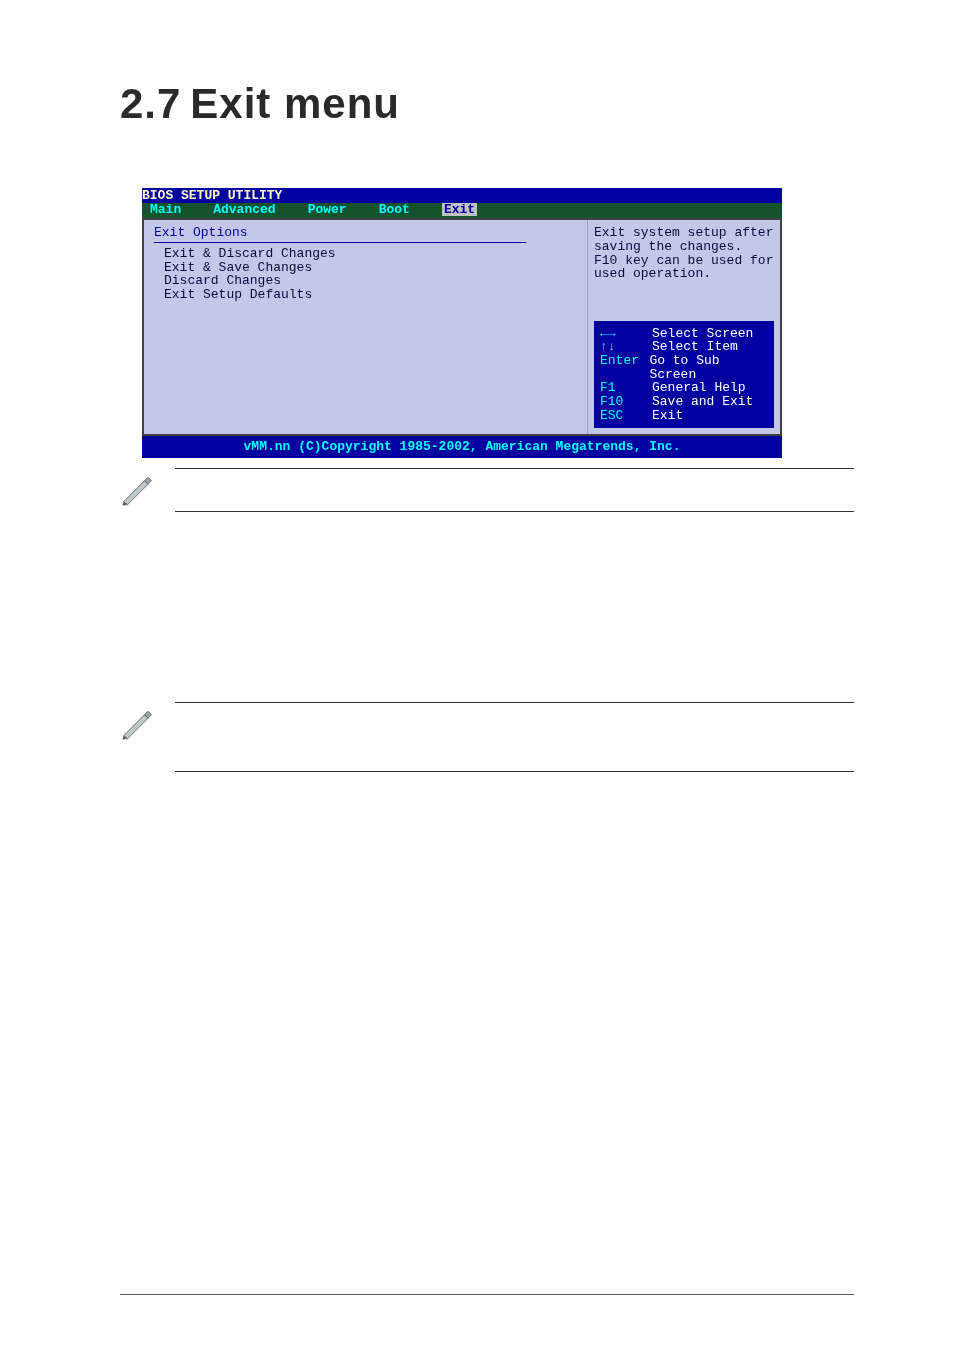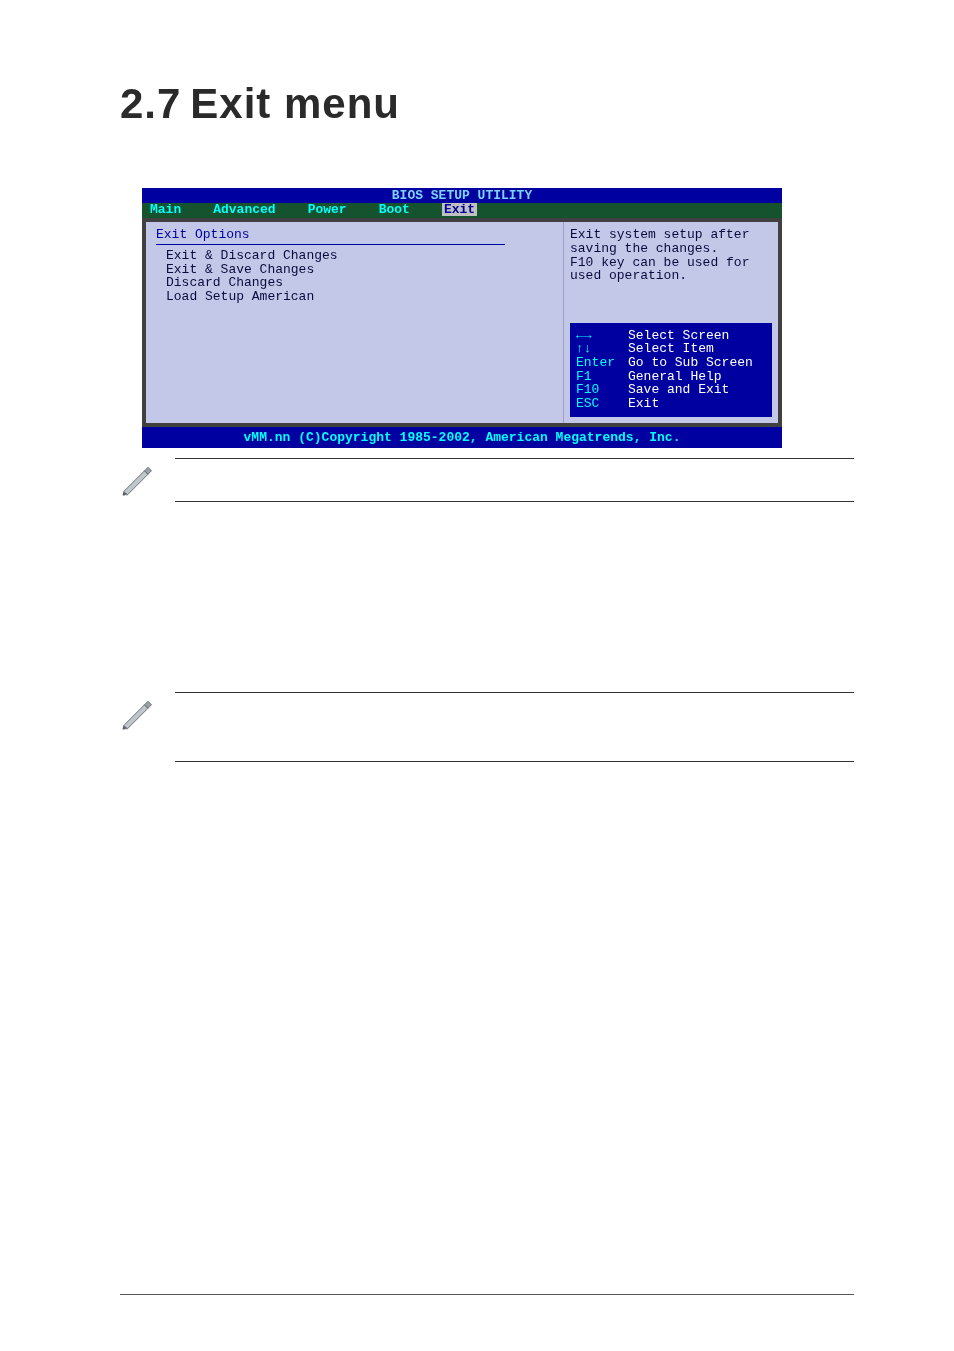--- a/index.html
+++ b/index.html
@@ -31,60 +31,60 @@
   
   .bios-wrap {
     width: 640px;
     margin-left: 22px;
     font-family: "Courier New", monospace;
     font-size: 13px;
     line-height: 1.05;
   }
   .bios-top {
     background: #0000a0;
-    color: #7dd3fc;
-    text-align: center;
+    color: #fef9c3;
+    text-align: left;
     font-weight: bold;
     padding: 1px 0 0 0;
   }
   .bios-menu {
     background: #14532d;
     color: #00ffff;
     padding: 0 8px 2px 8px;
     display: flex;
     gap: 32px;
     font-weight: bold;
   }
   .bios-menu .sel {
     background: #c0c0c0;
     color: #0000a0;
     padding: 0 2px;
   }
   .bios-body {
     display: flex;
     background: #c4c8e8;
-    border: 4px solid #404040;
+    border: 2px solid #404040;
   }
   .bios-left {
     flex: 1;
     padding: 6px 10px 60px 10px;
     color: #0a0a3e;
   }
   .bios-left .hdr {
     color: #0000a0;
     padding-bottom: 2px;
     border-bottom: 1px solid #0000a0;
     margin-bottom: 4px;
     width: 88%;
   }
   .bios-left .opt {
     margin-left: 10px;
   }
   .bios-right {
-    width: 215px;
+    width: 193px;
     border-left: 1px solid #9fa0c8;
     background: #c4c8e8;
     color: #0a0a3e;
     padding: 6px 6px 6px 6px;
     display: flex;
     flex-direction: column;
     justify-content: space-between;
   }
   .bios-right .nav {
     background: #0000a0;
@@ -148,21 +148,21 @@
       <span>Boot</span>
       <span class="sel">Exit</span>
     </div>
     <div class="bios-body">
       <div class="bios-left">
         <div class="hdr">Exit Options</div>
         <div class="opt">Exit &amp; Discard Changes</div>
         <div class="opt">Exit &amp; Save Changes</div>
         <div class="opt">Discard Changes</div>
         <div class="opt"></div>
-        <div class="opt">Load Setup American</div>
+        <div class="opt">Exit Setup Defaults</div>
       </div>
       <div class="bios-right">
         <div>
           <div>Exit system setup after</div>
           <div>saving the changes.</div>
           <div></div>
           <div>F10 key can be used for</div>
           <div>used operation.</div>
         </div>
         <div class="nav">

